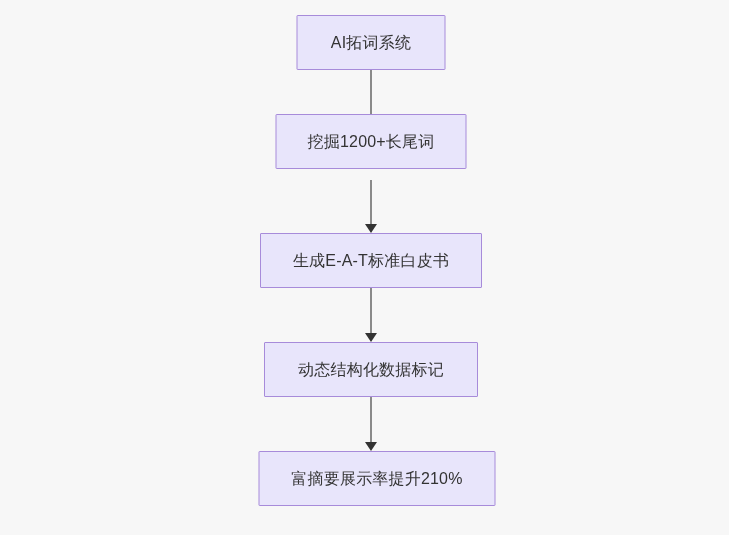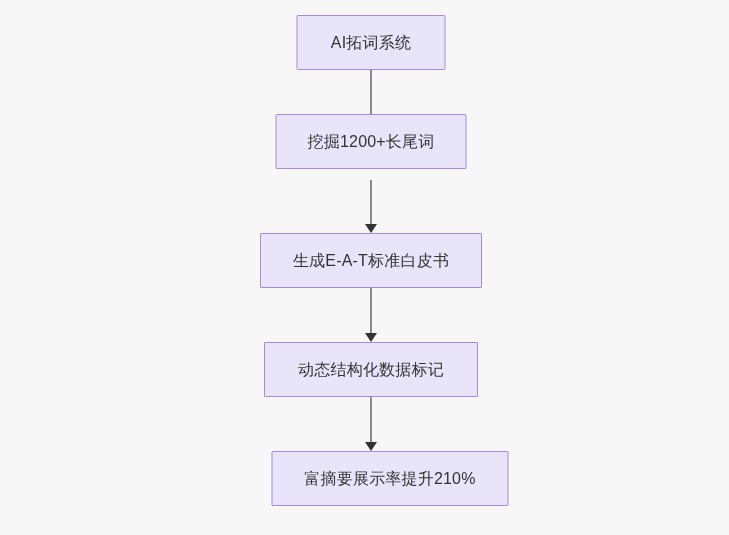--- a/index.html
+++ b/index.html
@@ -100,17 +100,17 @@
   </div>
 
   <div class="node" style="left: 371px; top: 342px; width: 214px; height: 55px; background: rgb(232, 229, 251); border-color: rgb(167, 139, 218);">
     <span class="node-label" style="color: rgb(51, 51, 51);">动态结构化数据标记</span>
   </div>
 
   <div class="node" style="left: 371px; top: 233px; width: 222px; height: 55px; background: rgb(232, 229, 251); border-color: rgb(167, 139, 218);">
     <span class="node-label" style="color: rgb(51, 51, 51);">生成E-A-T标准白皮书</span>
   </div>
 
-  <div class="node" style="left: 390px; top: 451px; width: 237px; height: 55px; background: rgb(232, 229, 251); border-color: rgb(167, 139, 218);">
+  <div class="node" style="left: 377px; top: 451px; width: 237px; height: 55px; background: rgb(232, 229, 251); border-color: rgb(167, 139, 218);">
     <span class="node-label" style="color: rgb(51, 51, 51);">富摘要展示率提升210%</span>
   </div>
 
 </div>
 
 </body></html>

